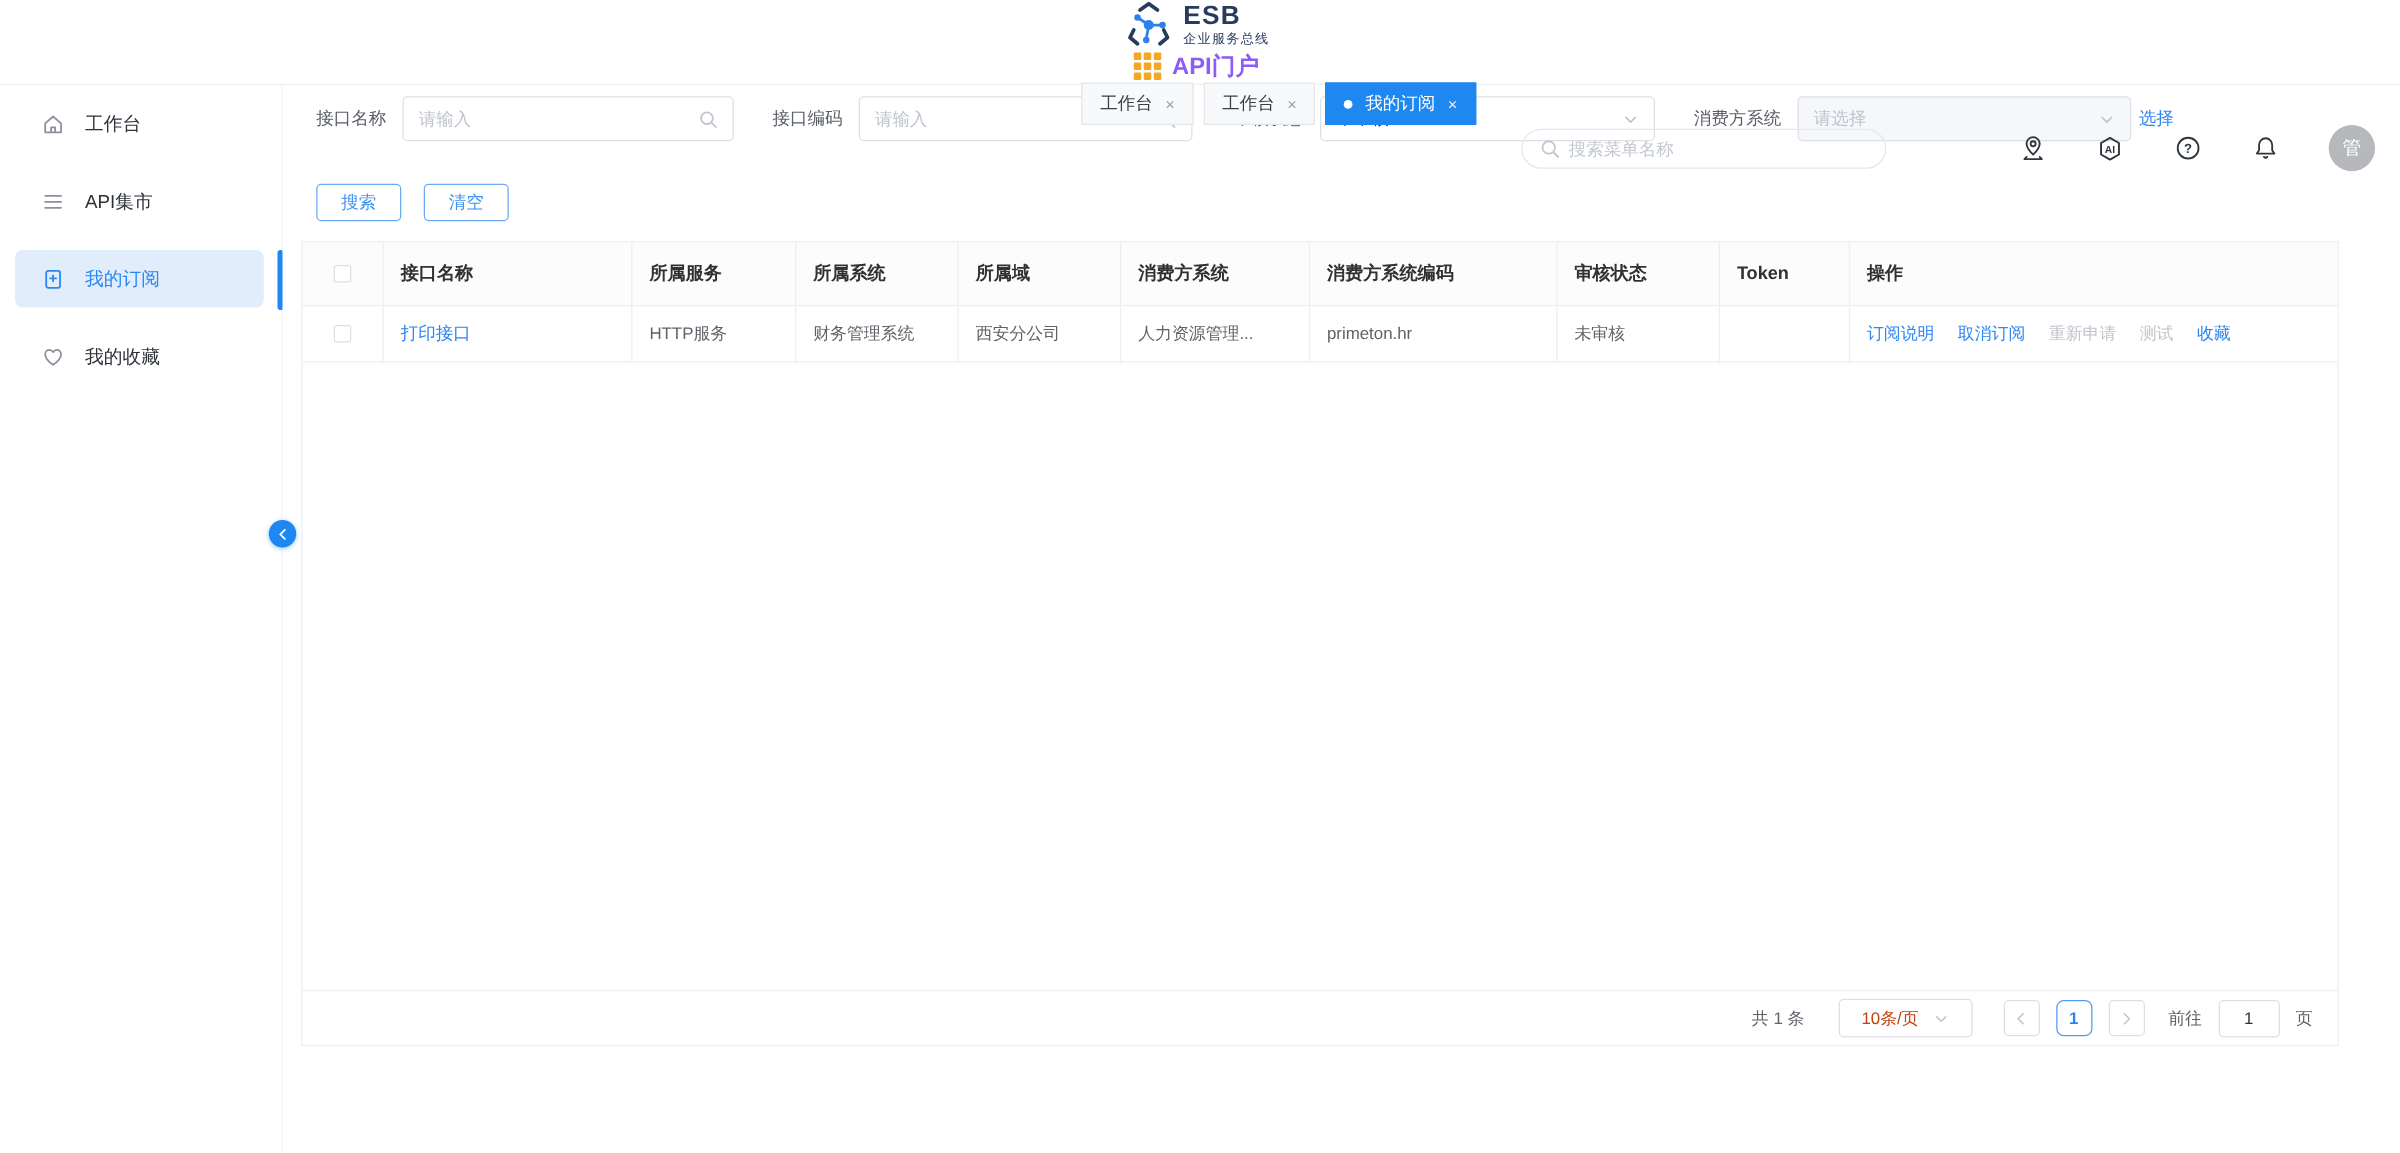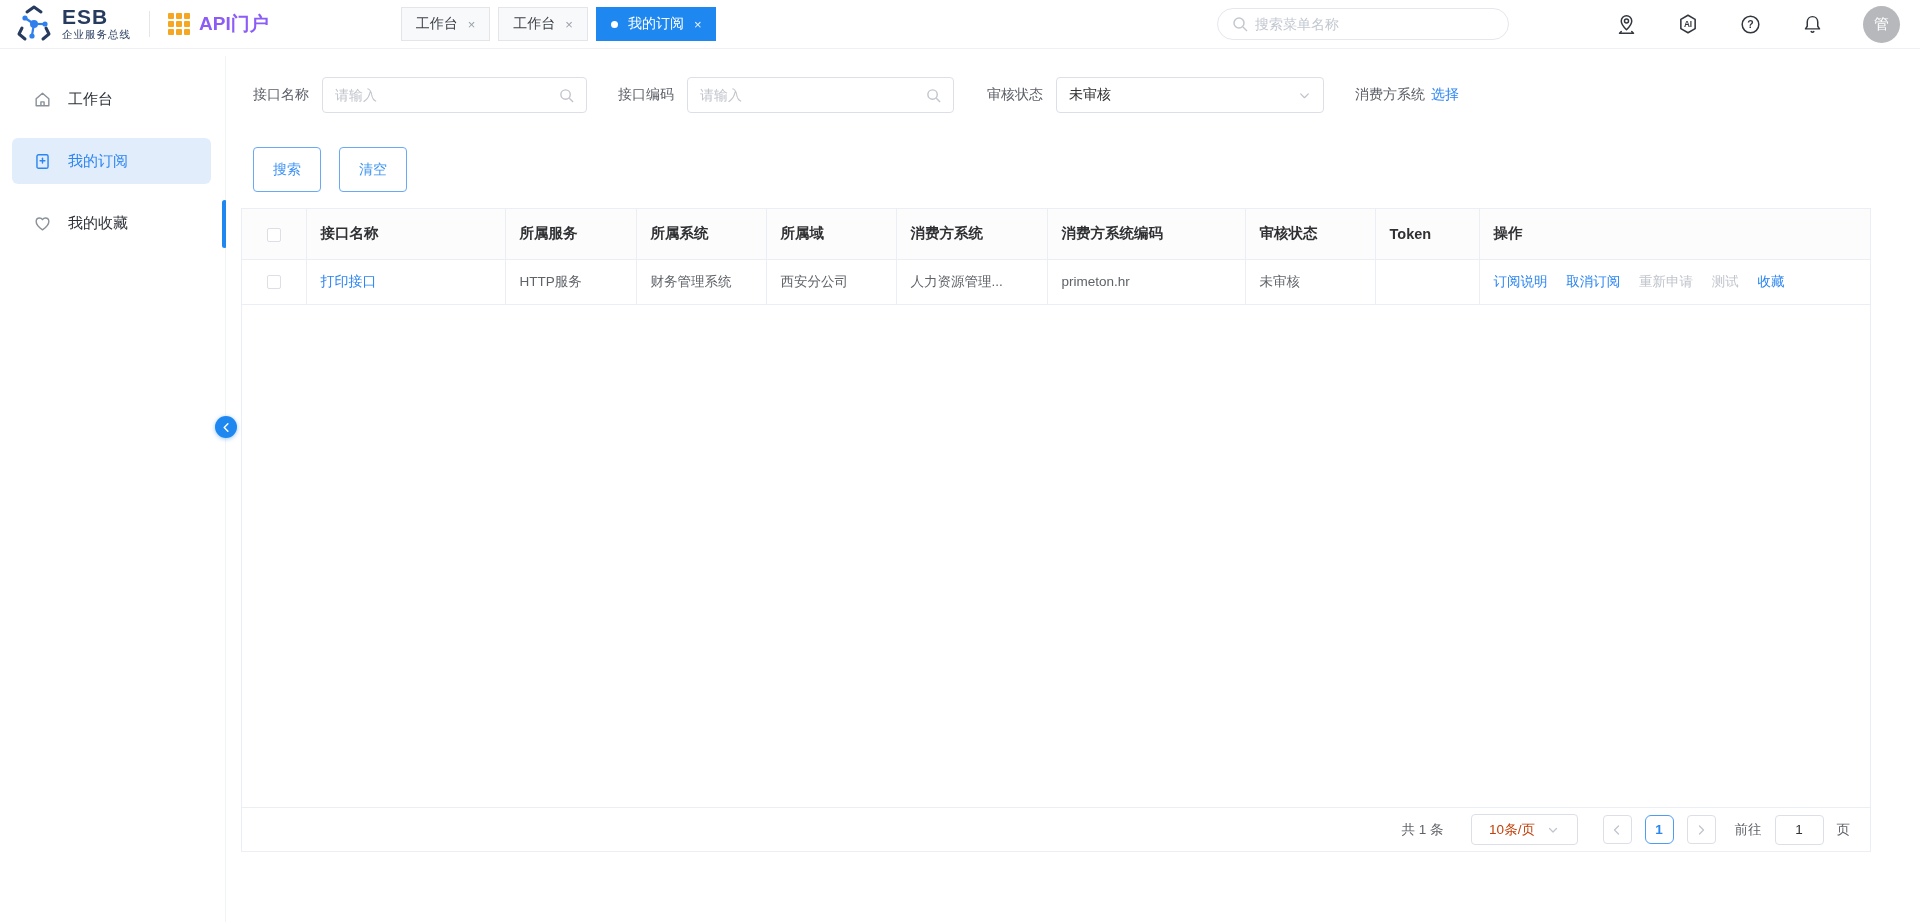--- a/index.html
+++ b/index.html
@@ -1,21 +1,21 @@
 <!DOCTYPE html>
 <html><head>
 <meta charset="utf-8">
 <style>
   * { margin:0; padding:0; box-sizing:border-box; }
   html,body { width:1920px; height:922px; overflow:hidden; background:#fff;
     font-family:"Liberation Sans","DejaVu Sans",sans-serif; color:#303133; font-size:14px; }
 
   
-  .header { height:49px; display:flex; align-items:center; background:#fff;
-    border-bottom:1px solid #eef0f3; padding:0 20px 0 14px; position:relative; z-index:5; }
+  .header { height:68px; display:flex; align-items:center; background:#fff;
+    border-bottom:1px solid #eef0f3; padding:0 20px 0 14px; position:relative; z-index:5;flex-direction:column; }
   .logo-block { display:flex; align-items:center; gap:8px; }
   .logo-text .t1 { font-size:21px; font-weight:bold; color:#273b5e; letter-spacing:1px; line-height:22px; }
   .logo-text .t2 { font-size:10.5px; color:#273b5e; letter-spacing:1px; }
   .header-divider { width:1px; height:26px; background:#e3e6eb; margin:0 18px; }
   .portal { display:flex; align-items:center; gap:9px; }
   .portal-title { font-size:19px; font-weight:bold; color:#8b5cf6; }
   .grid-icon { width:22px; height:22px; display:grid; grid-template-columns:repeat(3,1fr);
     grid-template-rows:repeat(3,1fr); gap:2px; }
   .grid-icon i { background:#f5a623; border-radius:1px; }
 
@@ -65,21 +65,21 @@
   .f-input .mag { color:#c0c4cc; }
   .f-select { height:36px; border:1px solid #dcdfe6; border-radius:4px; display:flex; align-items:center;
     justify-content:space-between; padding:0 12px; margin-left:13px; background:#fff; cursor:pointer; }
   .f-select .val { color:#303133; font-size:14px; }
   .f-select.disabled { background:#f5f7fa; cursor:not-allowed; }
   .f-select.disabled .val { color:#c0c4cc; }
   .chev { color:#c0c4cc; }
   .link { color:#2b85f2; cursor:pointer; font-size:14px; }
 
   .btn-row { display:flex; gap:18px; padding:34px 0 0 27px; }
-  .btn-outline { height:45px; min-width:68px; padding:0 17px; background:#fff; border:1px solid #6aaaf5;
+  .btn-outline { height:30px; min-width:68px; padding:0 17px; background:#fff; border:1px solid #6aaaf5;
     color:#3e93f4; border-radius:4px; font-size:14px; font-family:inherit; cursor:pointer; }
 
   .batch-row { padding:26px 0 0 15px; }
   .btn-disabled { height:37px; padding:0 21px; background:#c4c8cf; color:#fff; border:none;
     border-radius:4px; font-size:14px; font-family:inherit; cursor:not-allowed; }
 
   
   .table-wrap { margin:16px 49px 0 15px; height:644px; border:1px solid #ebeef5;
     display:flex; flex-direction:column; background:#fff; }
   table { border-collapse:collapse; width:100%; table-layout:fixed; }
@@ -213,20 +213,30 @@
 <div class="sidebar">
   <div class="side-item">
     <span class="sicon">
       <svg width="19" height="19" viewBox="0 0 24 24" fill="none" stroke="currentColor" stroke-width="1.8" stroke-linejoin="round">
         <path d="M4 11 L12 4 L20 11 V20 H4 Z"></path>
           <path d="M10 20 V15 H14 V20"></path>
       </svg>
     </span>
     <span>工作台</span>
   </div>
+  <div class="side-item">
+    <span class="sicon">
+      <svg width="19" height="19" viewBox="0 0 24 24" fill="none" stroke="currentColor" stroke-width="1.8" stroke-linecap="round">
+        <line x1="4" y1="6" x2="20" y2="6"></line>
+          <line x1="4" y1="12" x2="20" y2="12"></line>
+          <line x1="4" y1="18" x2="20" y2="18"></line>
+      </svg>
+    </span>
+    <span>API集市</span>
+  </div>
   <div class="side-item active">
     <span class="sicon">
       <svg width="19" height="19" viewBox="0 0 24 24" fill="none" stroke="currentColor" stroke-width="1.8" stroke-linejoin="round" stroke-linecap="round">
         <rect x="5" y="3.5" width="14" height="17" rx="2"></rect>
         <line x1="12" y1="8" x2="12" y2="14"></line>
           <line x1="9" y1="11" x2="15" y2="11"></line>
       </svg>
     </span>
     <span>我的订阅</span>
   </div>
@@ -270,20 +280,26 @@
 
     <span class="f-label" style="margin-left:33px">审核状态</span>
     <div class="f-select" style="width:268px">
       <span class="val">未审核</span>
       <svg class="chev" width="13" height="13" viewBox="0 0 24 24" fill="none" stroke="currentColor" stroke-width="2.4" stroke-linecap="round" stroke-linejoin="round">
         <polyline points="5,9 12,16 19,9"></polyline>
       </svg>
     </div>
 
     <span class="f-label" style="margin-left:31px">消费方系统</span>
+    <div class="f-select disabled" style="width:267px">
+      <span class="val">请选择</span>
+      <svg class="chev" width="13" height="13" viewBox="0 0 24 24" fill="none" stroke="currentColor" stroke-width="2.4" stroke-linecap="round" stroke-linejoin="round">
+        <polyline points="5,9 12,16 19,9"></polyline>
+      </svg>
+    </div>
     <span class="link" style="margin-left:6px">选择</span>
   </div>
 
   <div class="btn-row">
     <button class="btn-outline">搜索</button>
     <button class="btn-outline">清空</button>
   </div>
 
 
   <div class="table-wrap">

